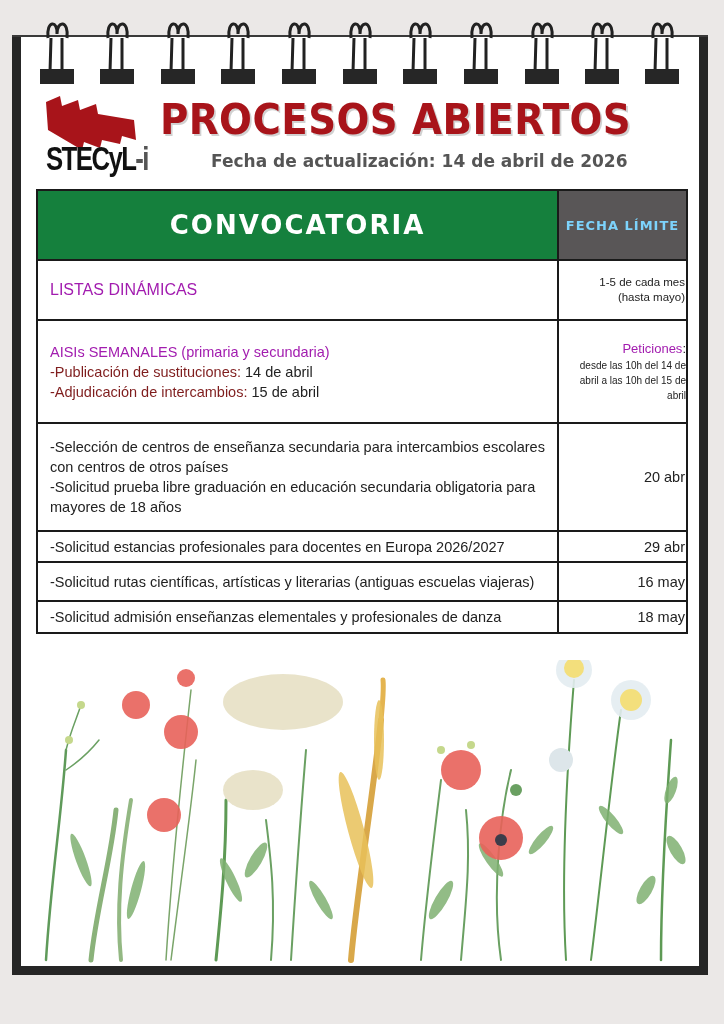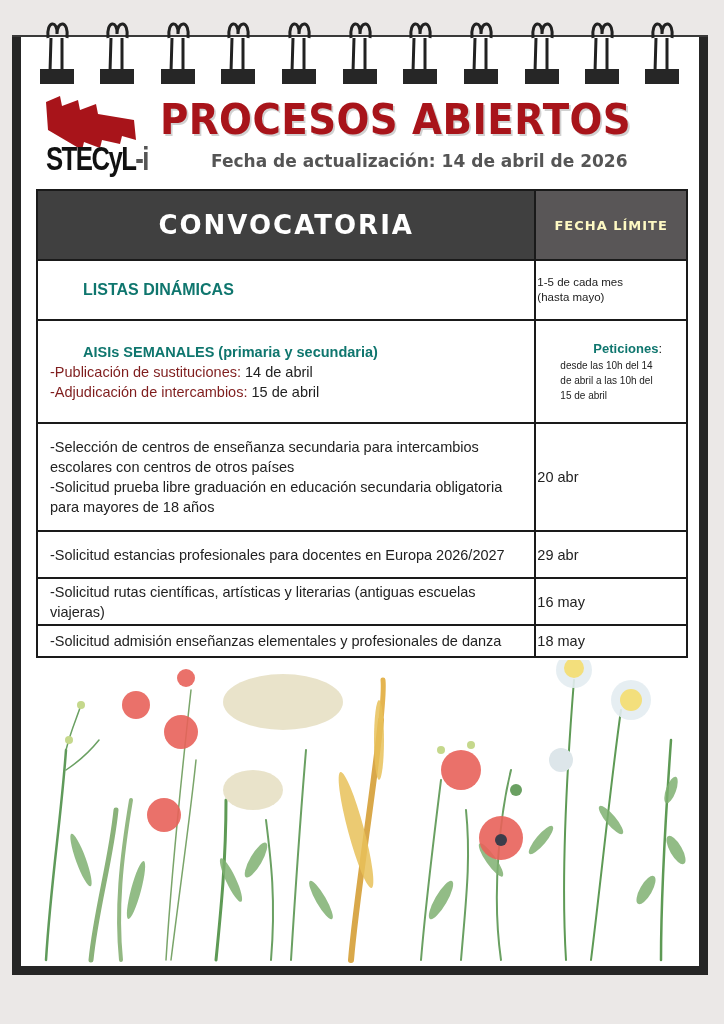--- a/index.html
+++ b/index.html
@@ -28,31 +28,31 @@
   }
   .subtitle {
     position:absolute; left:211px; top:150px; font-family:"DejaVu Sans", sans-serif; font-weight:bold;
     font-size:18.5px; color:#555; white-space:nowrap; transform:scaleX(0.92); transform-origin:left;
   }
   table.grid {
     position:absolute; left:36px; top:189px; width:652px; border-collapse:collapse;
   }
   table.grid td, table.grid th { border:2px solid #1a1a1a; box-sizing:border-box; }
   th.h-main {
-    background:#404040; color:#fff; height:70px; width:521px; font-family:"DejaVu Sans", sans-serif;
+    background:#15803d; color:#fff; height:70px; width:521px; font-family:"DejaVu Sans", sans-serif;
     font-size:26px; letter-spacing:2px; font-weight:bold; text-align:center;margin-top:37px;
   }
   th.h-date {
-    background:#595657; color:#fef9c3; font-family:"DejaVu Sans", sans-serif; font-size:13px;
+    background:#595657; color:#7dd3fc; font-family:"DejaVu Sans", sans-serif; font-size:13px;
     letter-spacing:1px; font-weight:bold; text-align:center;
   }
   td.c-main { padding:0 12px; font-size:14.5px; color:#222; vertical-align:middle; line-height:20px; }
-  td.c-date { text-align:left; font-size:14.5px; color:#222; vertical-align:middle;border-radius:15px; }
+  td.c-date { text-align:right; font-size:14.5px; color:#222; vertical-align:middle;border-radius:15px; }
   .red { color:#7f1d1d; }
-  .redb { color:#0f766e; font-weight:bold;margin-left:33px; }
+  .redb { color:#a21caf; font-weight:normal; }
   .small { font-size:10px; line-height:15px; color:#222; }
   .flowers { position:absolute; left:21px; top:660px; width:678px; height:306px; overflow:hidden; }
 </style>
 </head>
 <body>
 
 <div class="card"></div>
 <div class="topline"></div>
 
 <div id="rings">
@@ -133,37 +133,37 @@
       <div class="small" style="font-size:11.5px">1-5 de cada mes</div>
       <div class="small" style="font-size:11.5px">(hasta mayo)</div>
     </td>
   </tr>
   <tr style="height:103px">
     <td class="c-main">
       <div class="redb">AISIs SEMANALES (primaria y secundaria)</div>
       <div><span class="red">-Publicación de sustituciones:</span><span> 14 de abril</span></div>
       <div><span class="red">-Adjudicación de intercambios:</span><span> 15 de abril</span></div>
     </td>
-    <td class="c-date" style="padding:0 24px">
+    <td class="c-date" style="padding:0 0">
       <div style="font-size:13px;margin-bottom:2px"><span class="redb">Peticiones</span><span>:</span></div>
       <div class="small">desde las 10h del 14 de abril a las 10h del 15 de abril</div>
     </td>
   </tr>
   <tr style="height:108px">
     <td class="c-main">
       <div>-Selección de centros de enseñanza secundaria para intercambios escolares con centros de otros países</div>
       <div>-Solicitud prueba libre graduación en educación secundaria obligatoria para mayores de 18 años</div>
     </td>
     <td class="c-date">20 abr</td>
   </tr>
-  <tr style="height:47px">
+  <tr style="height:31px">
     <td class="c-main">-Solicitud estancias profesionales para docentes en Europa 2026/2027</td>
     <td class="c-date">29 abr</td>
   </tr>
-  <tr style="height:47px">
+  <tr style="height:39px">
     <td class="c-main">-Solicitud rutas científicas, artísticas y literarias (antiguas escuelas viajeras)</td>
     <td class="c-date">16 may</td>
   </tr>
   <tr style="height:32px">
     <td class="c-main">-Solicitud admisión enseñanzas elementales y profesionales de danza</td>
     <td class="c-date">18 may</td>
   </tr>
 </tbody>
   </table>
 

